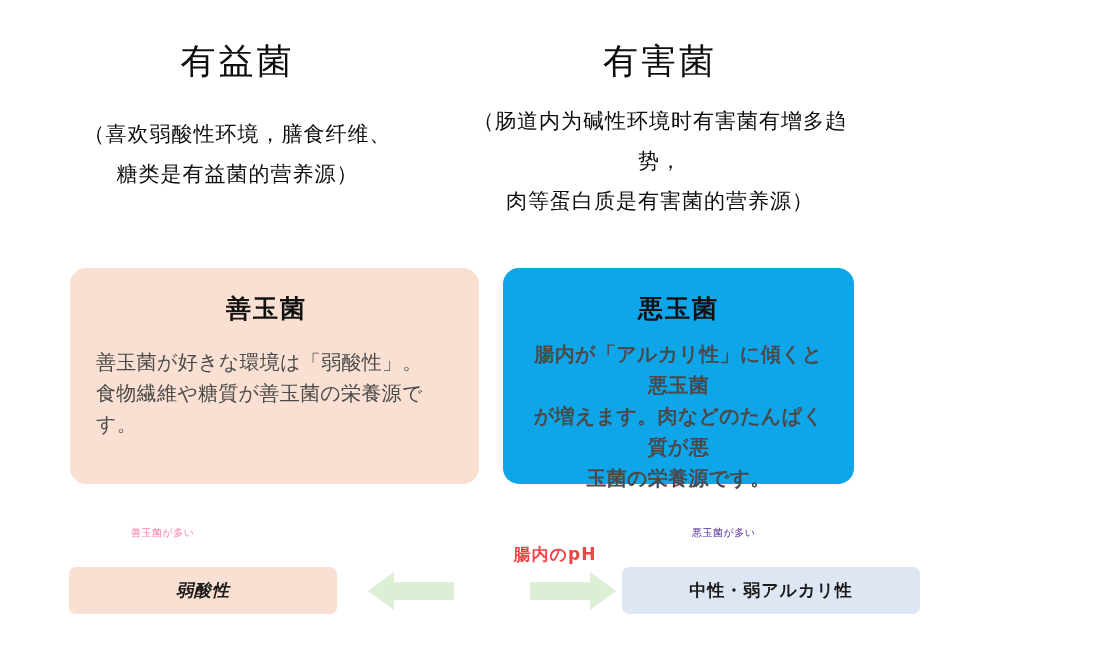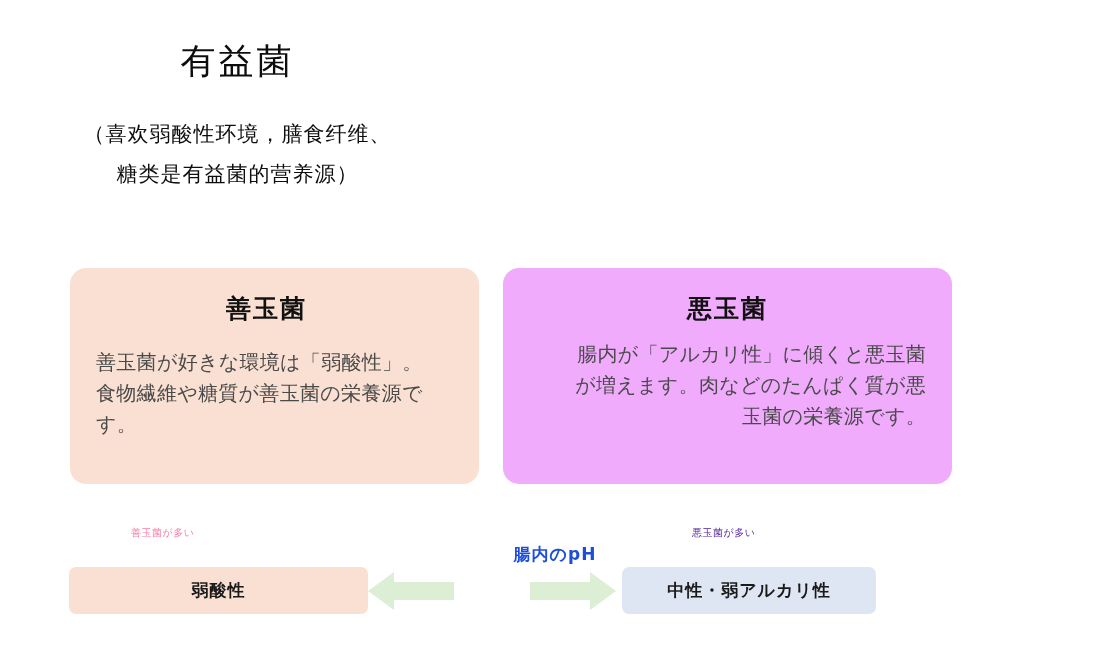--- a/index.html
+++ b/index.html
@@ -60,44 +60,44 @@
     left: 70px;
     top: 268px;
     width: 409px;
     height: 216px;
     background: #fae0d2;
     padding: 24px 42px 0 26px;
   }
   .card-blue {
     left: 503px;
     top: 268px;
-    width: 449px;
+    width: 351px;
     height: 216px;
-    background: #f0abfc;
+    background: #0ea5e9;
     padding: 24px 26px 4px 26px;
   }
   .card-title {
     text-align: center;
     font-size: 25px;
     font-weight: bold;
     letter-spacing: 2px;
     color: #111111;
     margin: 0 0 6px 0;
   }
   .card-pink .card-title { margin-bottom: 22px; }
   .card-blue .card-title { margin-bottom: 14px; }
   .card-body {
     font-size: 20px;
     line-height: 31px;
     color: #4a4a4a;
     letter-spacing: 0.3px;
     white-space: pre-line;
   }
   .card-pink .card-body { text-align: left; }
-  .card-blue .card-body { text-align: right; }
+  .card-blue .card-body { text-align: center; font-weight: bold; }
 
   
   .scale {
     position: absolute;
     left: 0;
     top: 505px;
     width: 1110px;
     height: 130px;
   }
   .scale-label {
@@ -124,38 +124,39 @@
     display: flex;
     align-items: center;
     justify-content: center;
     font-size: 17px;
     font-weight: bold;
     letter-spacing: 1px;
     color: #1a1a1a;
   }
   .scale-bar.acid {
     left: 69px;
-    width: 299px;
+    width: 268px;
     background: #fae0d2;
+    font-style: italic;
   }
   .scale-bar.alkali {
     left: 622px;
-    width: 254px;
+    width: 298px;
     background: #dde6f2;
   }
   .ph-caption {
     position: absolute;
     left: 0;
     top: 38px;
     width: 1110px;
     text-align: center;
     font-size: 17px;
     font-weight: bold;
     letter-spacing: 1px;
-    color: #1d4ed8;
+    color: #ef4444;
   }
   .arrow {
     position: absolute;
     top: 67px;
     width: 86px;
     height: 38px;
   }
   .arrow.left  { left: 368px; }
   .arrow.right { left: 530px; }
   .arrow svg { display: block; width: 86px; height: 38px; }
@@ -165,20 +166,23 @@
 
 <div class="top-row">
 
   <div class="top-col left">
     <div class="top-title">有益菌</div>
     <div class="top-sub">（喜欢弱酸性环境，膳食纤维、
 糖类是有益菌的营养源）</div>
   </div>
 
   <div class="top-col right">
+    <div class="top-title">有害菌</div>
+    <div class="top-sub">（肠道内为碱性环境时有害菌有增多趋势，
+肉等蛋白质是有害菌的营养源）</div>
   </div>
 
 </div>
 
 <div class="card card-pink">
   <div class="card-title">善玉菌</div>
   <div class="card-body">善玉菌が好きな環境は「弱酸性」。
 食物繊維や糖質が善玉菌の栄養源です。</div>
 </div>
 

